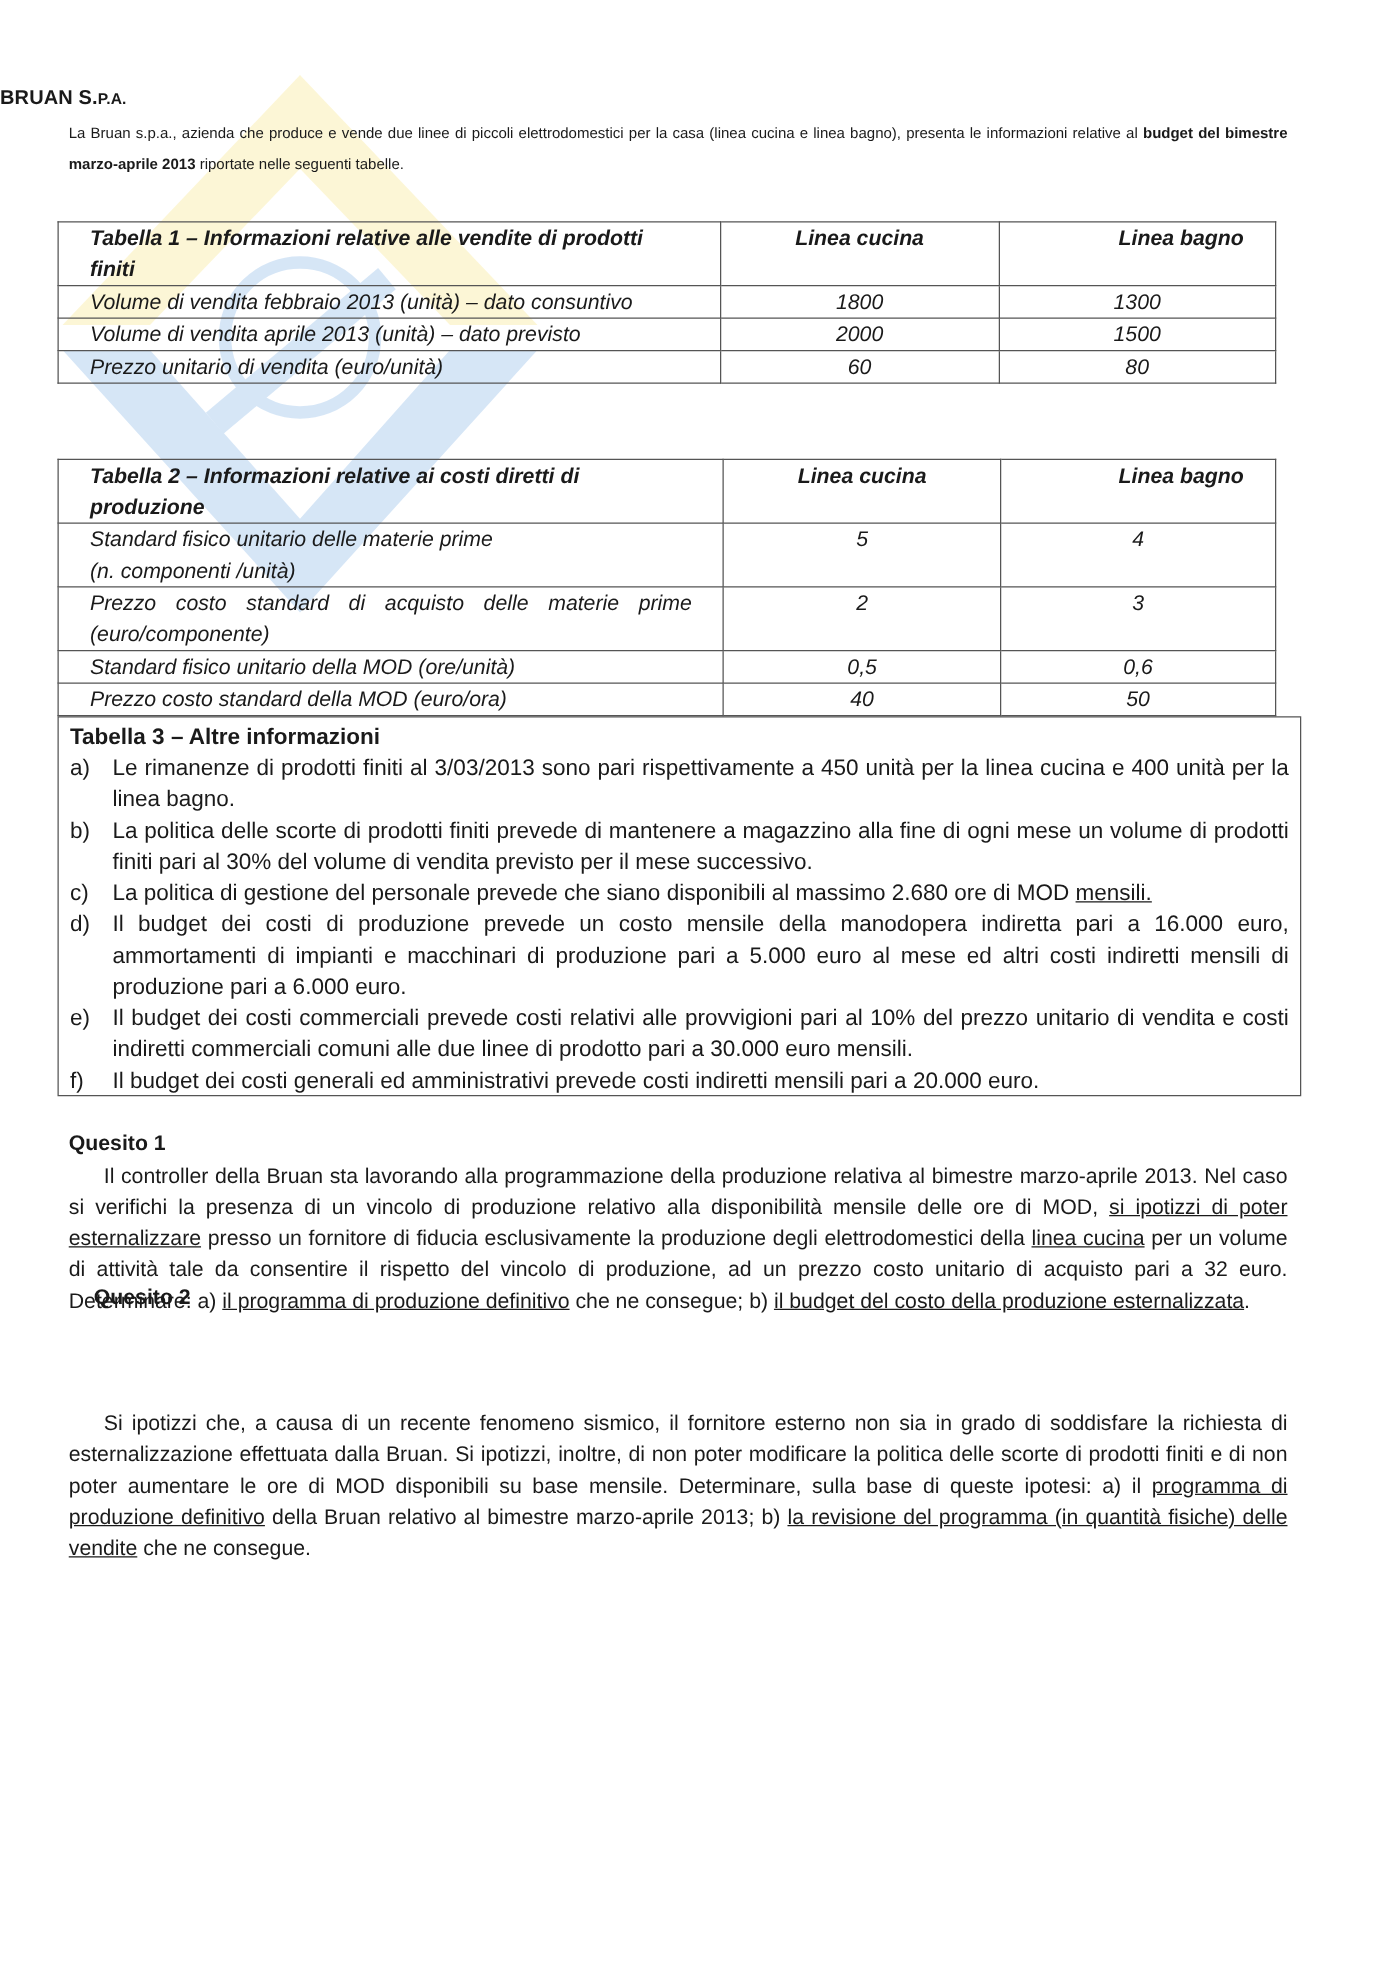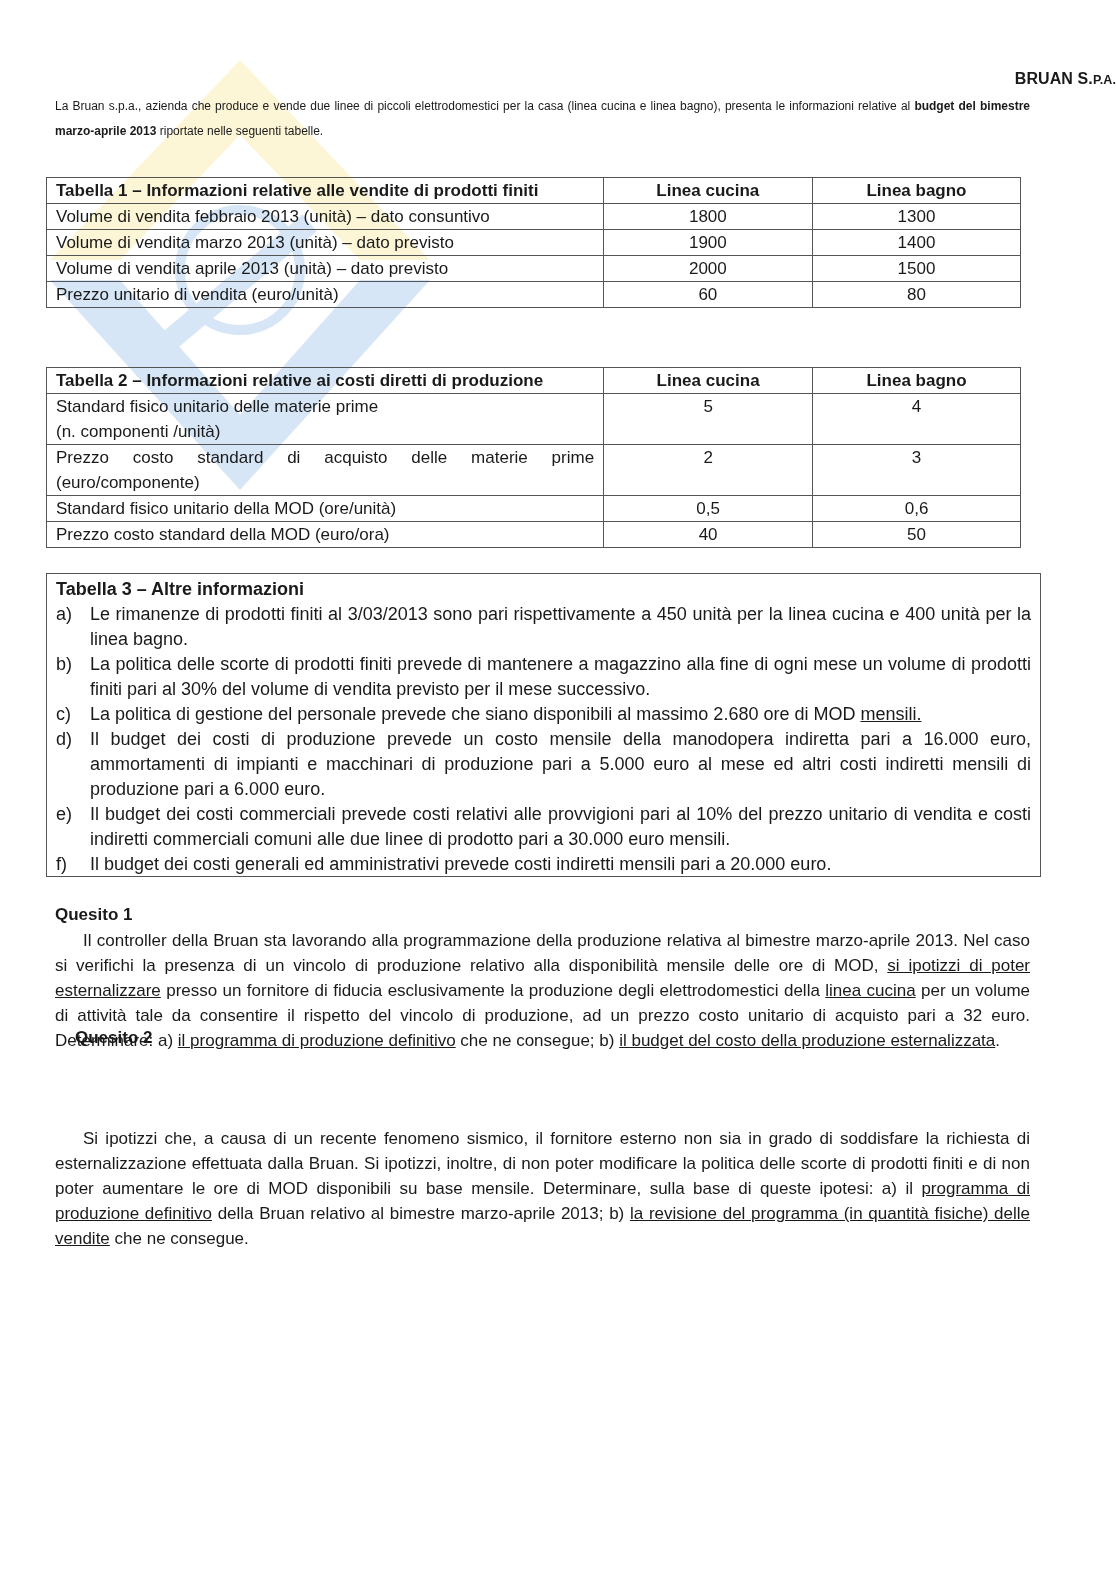--- a/index.html
+++ b/index.html
@@ -7,39 +7,39 @@
     width: 1116px; height: 1579px; position: relative; overflow: hidden;
     font-family: "Liberation Sans", sans-serif; color: #1a1a1a;
   }
   .watermark {
     position: absolute; left: 30px; top: 40px; width: 420px; height: 470px;
     pointer-events: none; z-index: 0; opacity: 0.22;
   }
   .page { position: absolute; left: 55px; top: 0; width: 975px; z-index: 1; }
   .title {
     position: absolute; top: 70px; left: 0; width: 1116px; margin-left: -55px;
-    text-align: right; font-weight: bold; font-size: 16px; letter-spacing: 0.1px;
+    text-align: left; font-weight: bold; font-size: 16px; letter-spacing: 0.1px;
   }
   .title .small { font-size: 12.5px; }
   .intro {
     position: absolute; top: 94px; left: 0; width: 975px;
     font-size: 12px; line-height: 25px; text-align: justify;
   }
   table.t {
     position: absolute; left: -9px; border-collapse: collapse;
     font-size: 17px; background: transparent;
   }
   table.t td {
-    border: 1.5px solid #555; padding: 0 9px; vertical-align: top; line-height: 25px;
+    border: 1.5px solid #555; padding: 0 25px; vertical-align: top; line-height: 25px; font-style: italic;
   }
   table.t td.num { text-align: center; }
   table.t tr.head td { font-weight: bold; }
   table.t td.c0 { width: 547px; }
   table.t td.c1 { width: 193px; }
-  table.t td.c2 { width: 192px; }
+  table.t td.c2 { width: 192px; text-align: right; }
   .just { text-align: justify; text-align-last: justify; display: block; }
   .box3 {
     position: absolute; left: -9px; top: 573px; width: 995px; height: 304px;
     border: 1.5px solid #555; box-sizing: border-box; padding: 3px 9px 0 9px;
     font-size: 18px; line-height: 25px;
   }
   .box3 .h { font-weight: bold; }
   .box3 .item { display: flex; }
   .box3 .item .lbl { width: 34px; flex: none; }
   .box3 .item .txt { flex: 1; text-align: justify; }
@@ -74,25 +74,20 @@
     <tbody>
         <tr class="head">
       <td class="c0">Tabella 1 – Informazioni relative alle vendite di prodotti finiti</td>
       <td class="c1 num">Linea cucina</td>
       <td class="c2 num">Linea bagno</td>
     </tr>
     <tr>
       <td>Volume di vendita febbraio 2013 (unità) – dato consuntivo</td>
       <td class="num">1800</td>
       <td class="num">1300</td>
-    </tr>
-    <tr>
-      <td>Volume di vendita marzo 2013 (unità) – dato previsto</td>
-      <td class="num">1900</td>
-      <td class="num">1400</td>
     </tr>
     <tr>
       <td>Volume di vendita aprile 2013 (unità) – dato previsto</td>
       <td class="num">2000</td>
       <td class="num">1500</td>
     </tr>
     <tr>
       <td>Prezzo unitario di vendita (euro/unità)</td>
       <td class="num">60</td>
       <td class="num">80</td>

